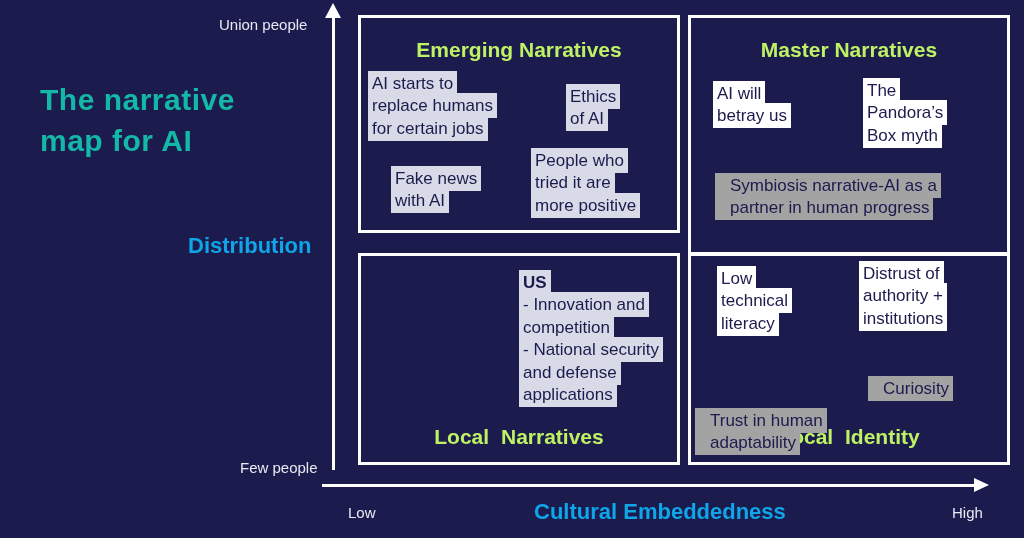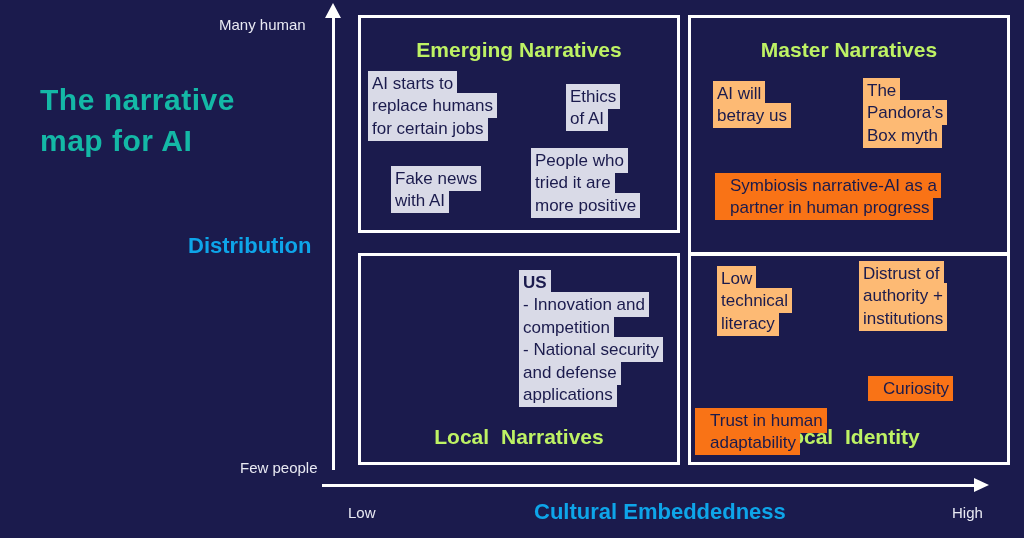--- a/index.html
+++ b/index.html
@@ -57,22 +57,22 @@
   
   .note { position:absolute; font-size:17px; line-height:1.32; }
   .note .hl {
     color:#1B1B4D;
     padding:3px 4px;
     white-space:pre-line;
     -webkit-box-decoration-break:clone;
     box-decoration-break:clone;
   }
   .hl-lav   .hl { background:#D9DAE7; }
-  .hl-pink  .hl { background:#fdba74; }
-  .hl-green .hl { background:#f97316;padding-left:15px; }
+  .hl-pink  .hl { background:#ffffff; }
+  .hl-green .hl { background:#a3a3a3;padding-left:15px; }
   .hl.bold { font-weight:bold; }
 
   
   .n-replace  { left:7px;   top:55px; }
   .n-ethics   { left:205px; top:68px; }
   .n-fake     { left:30px;  top:150px; }
   .n-tried    { left:170px; top:132px; }
   .n-betray   { left:22px;  top:65px; }
   .n-pandora  { left:172px; top:62px; }
   .n-symbio   { left:24px;  top:157px; }
@@ -86,21 +86,21 @@
 </head>
 <body>
 
 <div class="stage">
 
   <div class="main-title">The narrative
 map for AI</div>
 
   <div class="y-axis-line"></div>
   <div class="y-axis-arrow"></div>
-  <div class="axis-end-label lbl-many">Many human</div>
+  <div class="axis-end-label lbl-many">Union people</div>
   <div class="axis-end-label lbl-few">Few people</div>
   <div class="axis-name lbl-distribution">Distribution</div>
 
   <div class="x-axis-line"></div>
   <div class="x-axis-arrow"></div>
   <div class="axis-end-label lbl-low">Low</div>
   <div class="axis-end-label lbl-high">High</div>
   <div class="axis-name lbl-cultural">Cultural Embeddedness</div>
 
   <div class="quad quad-tl">

